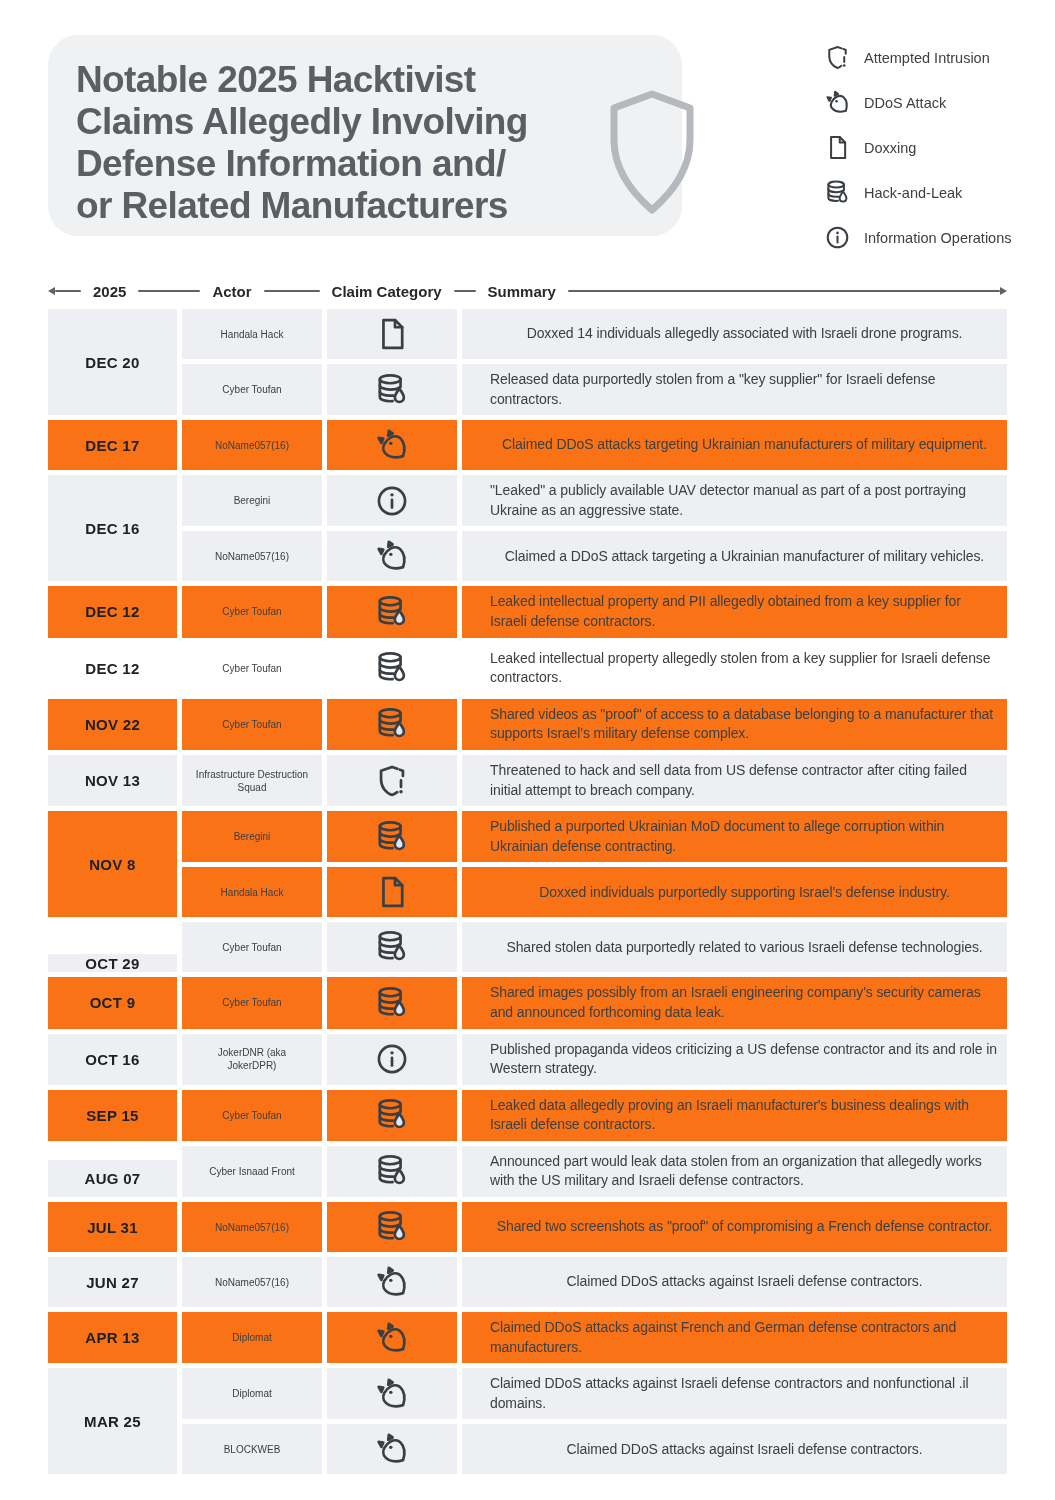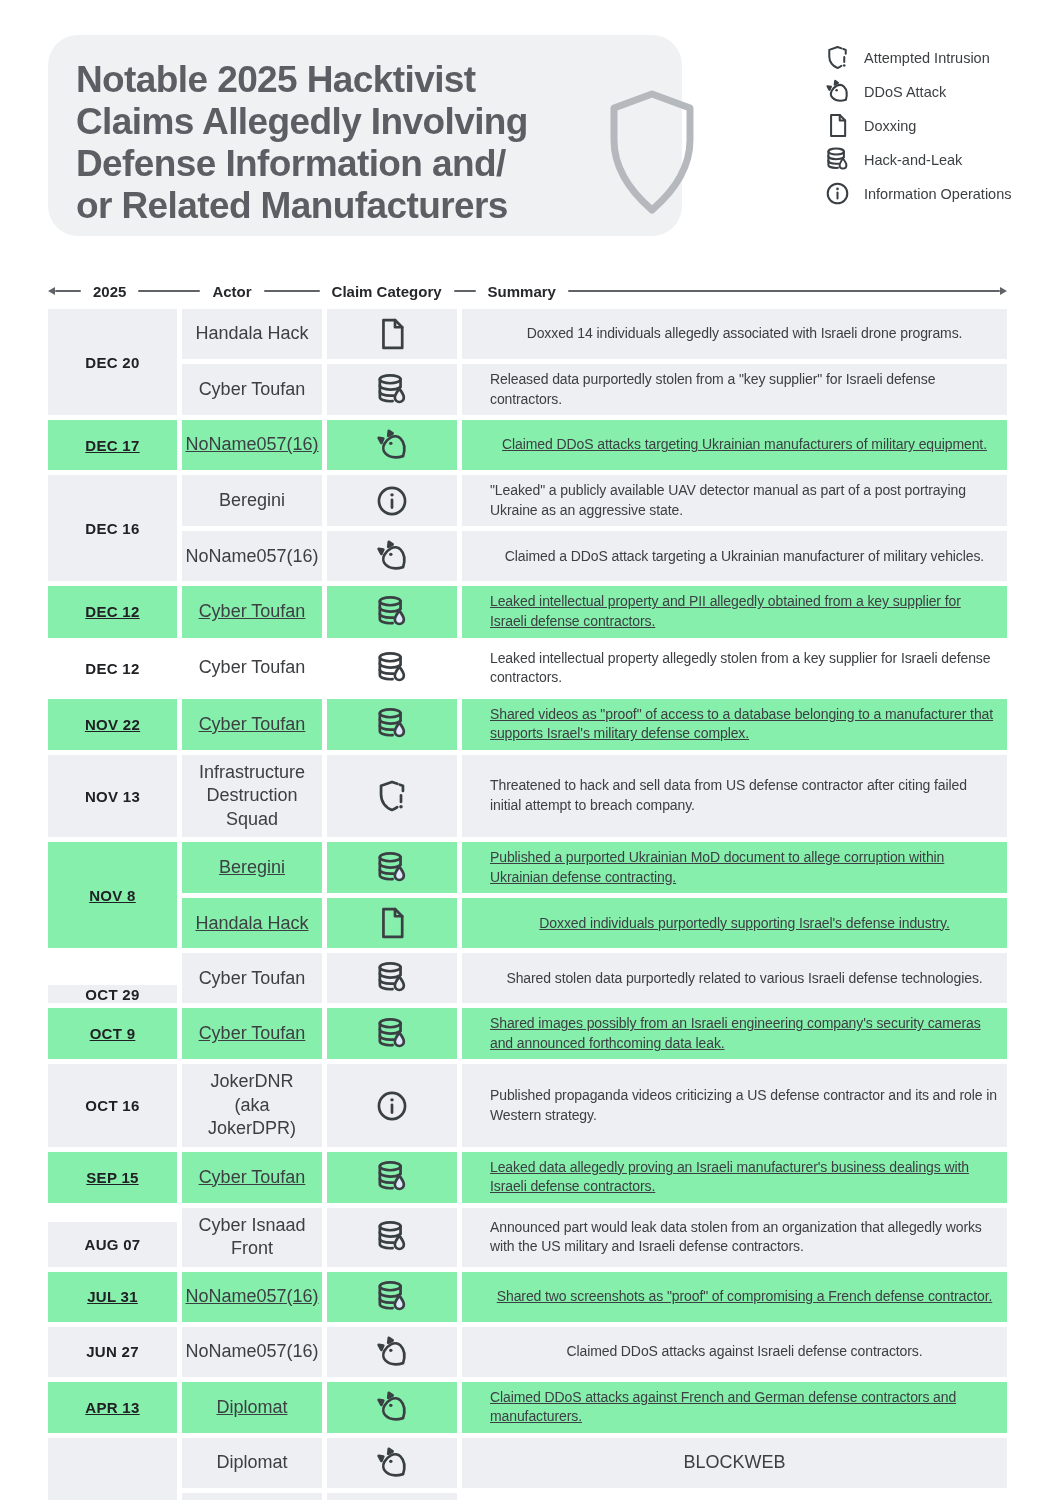--- a/index.html
+++ b/index.html
@@ -5,41 +5,41 @@
   html,body{margin:0;padding:0;background:#ffffff;}
   .page{position:relative;width:1055px;height:1500px;background:#ffffff;overflow:hidden;
         font-family:"Liberation Sans",sans-serif;color:#3c4043;}
   
   .title-box{position:absolute;left:48px;top:35px;width:634px;height:201px;
              background:#eff1f3;border-radius:30px;}
   .title-text{padding:24px 0 0 28px;font-size:37px;font-weight:bold;color:#5b5f64;
               line-height:42px;letter-spacing:-0.6px;}
   .shield-watermark{position:absolute;right:-20px;top:52px;width:100px;height:130px;}
   
-  .legend{position:absolute;left:824px;top:42px;display:flex;flex-direction:column;gap:3px;}
+  .legend{position:absolute;left:824px;top:42px;display:flex;flex-direction:column;gap:14px;}
   .legend-item{display:flex;align-items:center;gap:13px;height:31px;}
   .licon{width:27px;height:27px;flex:0 0 27px;}
   .llabel{font-size:14.5px;color:#3c4043;white-space:nowrap;}
   
   .table-header{position:absolute;left:48px;top:282px;width:959px;height:18px;
                 display:flex;align-items:center;color:#26282b;font-weight:bold;font-size:15px;}
   .hline{height:2px;background:#5f6368;border-radius:1px;}
   .hl-a{width:26px;} .hl-b{width:62px;} .hl-c{width:56px;} .hl-d{width:22px;} .hl-e{flex:1;}
   .hlabel{padding:0 12px;white-space:nowrap;}
   .arrow-l{width:0;height:0;border-top:4px solid transparent;border-bottom:4px solid transparent;
            border-right:7px solid #5f6368;}
   .arrow-r{width:0;height:0;border-top:4px solid transparent;border-bottom:4px solid transparent;
            border-left:7px solid #5f6368;}
   
   .table{position:absolute;left:48px;top:309px;width:959px;display:flex;flex-direction:column;gap:5px;}
   .group{display:grid;grid-template-columns:129px 140px 130px 1fr;gap:5px;}
   .cell{display:flex;align-items:center;justify-content:center;box-sizing:border-box;}
-  .bg-gray{background:#edeff2;} .bg-blue{background:#86efac;text-decoration:underline;} .bg-white{background:#ffffff;}
+  .bg-gray{background:#edeff2;} .bg-blue{background:#f97316;} .bg-white{background:#ffffff;}
   .date-cell{font-size:15px;font-weight:bold;color:#202124;letter-spacing:0.3px;}
-  .actor-cell{font-size:18px;color:#3c4043;text-align:center;min-height:50px;padding:6px 10px;line-height:1.3;}
+  .actor-cell{font-size:10px;color:#3c4043;text-align:center;min-height:50px;padding:6px 10px;line-height:1.3;}
   .icon-cell{min-height:50px;}
   .ricon{width:36px;height:36px;}
   .summary-cell{justify-content:center;min-height:50px;padding:6px 8px 6px 28px;}
   .summary-cell span{font-size:14px;color:#3c4043;line-height:1.4;letter-spacing:-0.1px;text-align:left;}
   
   .sym{stroke:#3a3f44;fill:none;stroke-width:1.8;stroke-linecap:round;stroke-linejoin:round;}
   .fdot{fill:#3a3f44;stroke:none;}
   .droplet{fill:var(--row-bg,#ffffff);}
   .hidden-defs{position:absolute;width:0;height:0;overflow:hidden;}
 </style>
@@ -372,20 +372,23 @@
         </div>
       </div>
       <div class="group">
         <div class="cell date-cell bg-gray" style="grid-row: 1 / span 2;">MAR 25</div>
         <div class="cell actor-cell bg-gray">Diplomat</div>
         <div class="cell icon-cell bg-gray" style="--row-bg: #edeff2;">
           <svg class="ricon" viewBox="0 0 24 24">
             <use href="#sym-ddos-attack"></use>
           </svg>
         </div>
+        <div class="cell summary-cell bg-gray">
+          <span>Claimed DDoS attacks against Israeli defense contractors and nonfunctional .il domains.</span>
+        </div>
         <div class="cell actor-cell bg-gray">BLOCKWEB</div>
         <div class="cell icon-cell bg-gray" style="--row-bg: #edeff2;">
           <svg class="ricon" viewBox="0 0 24 24">
             <use href="#sym-ddos-attack"></use>
           </svg>
         </div>
         <div class="cell summary-cell bg-gray">
           <span>Claimed DDoS attacks against Israeli defense contractors.</span>
         </div>
       </div>

